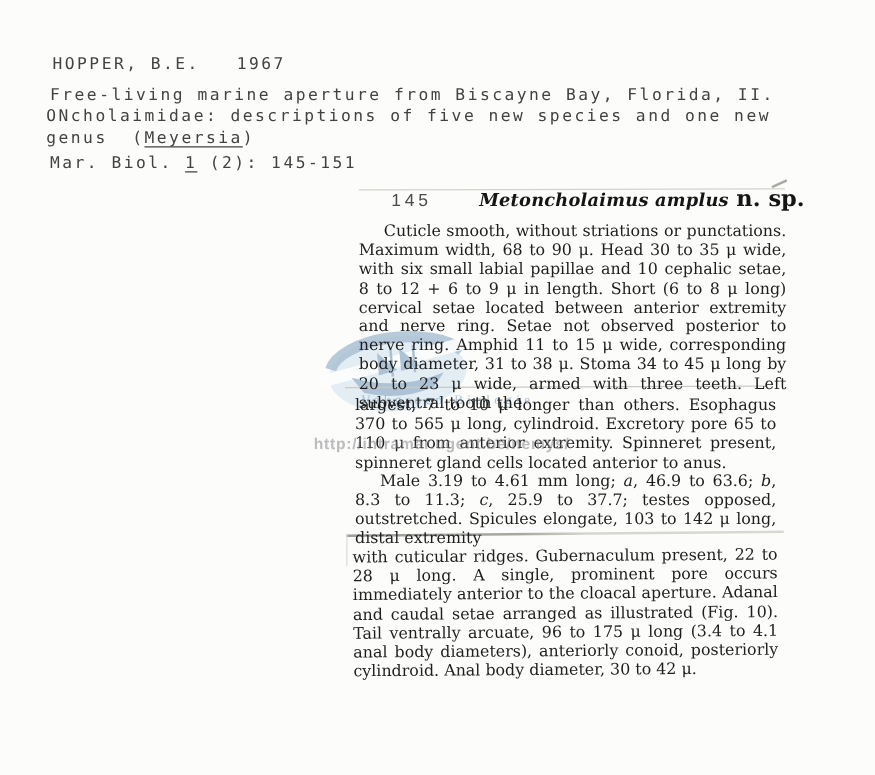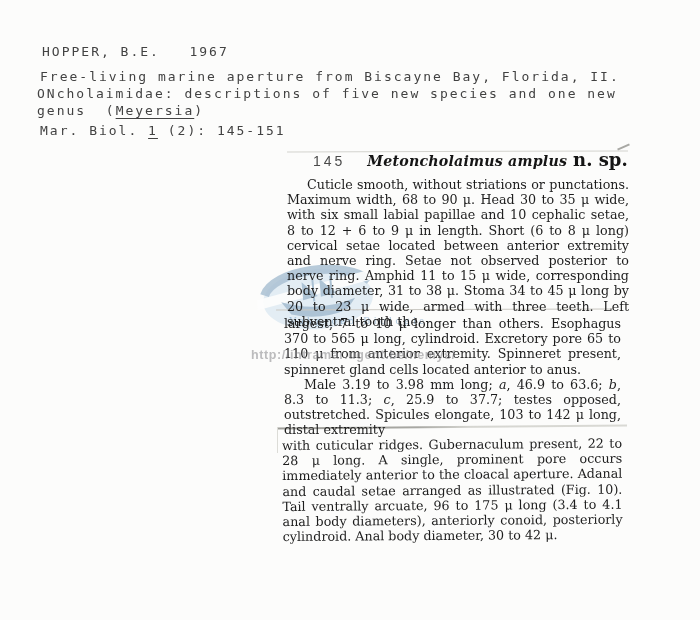--- a/index.html
+++ b/index.html
@@ -34,21 +34,21 @@
   .heading{white-space:nowrap;margin:0 0 6px 0;line-height:19px;}
   .pagenum{
     font-family:"Liberation Sans",sans-serif;
     font-size:14px;letter-spacing:3px;color:#4a4a4a;
     margin-left:26px;
   }
   .species{
     font-family:"DejaVu Serif",serif;
     font-style:italic;font-weight:bold;
     font-size:14.2px;color:#151515;
-    margin-left:22px;letter-spacing:.2px;
+    margin-left:38px;letter-spacing:.2px;
   }
   .nsp{
     font-family:"DejaVu Serif",serif;
     font-weight:bold;font-size:18px;color:#151515;
     margin-left:6px;
   }
   .para{
     margin:0;
     font-family:"DejaVu Serif",serif;
     font-size:12.7px;line-height:15.2px;
@@ -116,20 +116,20 @@
 
   <div class="frag frag1">
     <div class="heading">
       <span class="pagenum">145</span><span class="species">Metoncholaimus amplus</span><span class="nsp">n. sp.</span>
     </div>
     <p class="para indent">Cuticle smooth, without striations or punctations. Maximum width, 68 to 90 μ. Head 30 to 35 μ wide, with six small labial papillae and 10 cephalic setae, 8 to 12 + 6 to 9 μ in length. Short (6 to 8 μ long) cervical setae located between anterior extremity and nerve ring. Setae not observed posterior to nerve ring. Amphid 11 to 15 μ wide, corresponding body diameter, 31 to 38 μ. Stoma 34 to 45 μ long by 20 to 23 μ wide, armed with three teeth. Left subventral tooth the</p>
   </div>
 
   <div class="frag frag2">
     <p class="para">largest, 7 to 10 μ longer than others. Esophagus 370 to 565 μ long, cylindroid. Excretory pore 65 to 110 μ from anterior extremity. Spinneret present, spinneret gland cells located anterior to anus.</p>
-    <p class="para indent"><span>Male 3.19 to 3.98 mm long; </span><span class="i">a</span><span>, 46.9 to 63.6; </span><span class="i">b</span><span>, 8.3 to 11.3; </span><span class="i">c</span><span>, 25.9 to 37.7; testes opposed, outstretched. Spicules elongate, 103 to 142 μ long, distal extremity</span></p>
+    <p class="para indent"><span>Male 3.19 to 4.61 mm long; </span><span class="i">a</span><span>, 46.9 to 63.6; </span><span class="i">b</span><span>, 8.3 to 11.3; </span><span class="i">c</span><span>, 25.9 to 37.7; testes opposed, outstretched. Spicules elongate, 103 to 142 μ long, distal extremity</span></p>
   </div>
 
   <div class="frag frag3">
     <p class="para">with cuticular ridges. Gubernaculum present, 22 to 28 μ long. A single, prominent pore occurs immediately anterior to the cloacal aperture. Adanal and caudal setae arranged as illustrated (Fig. 10). Tail ventrally arcuate, 96 to 175 μ long (3.4 to 4.1 anal body diameters), anteriorly conoid, posteriorly cylindroid. Anal body diameter, 30 to 42 μ.</p>
   </div>
 
 </div>
 
 </body></html>

